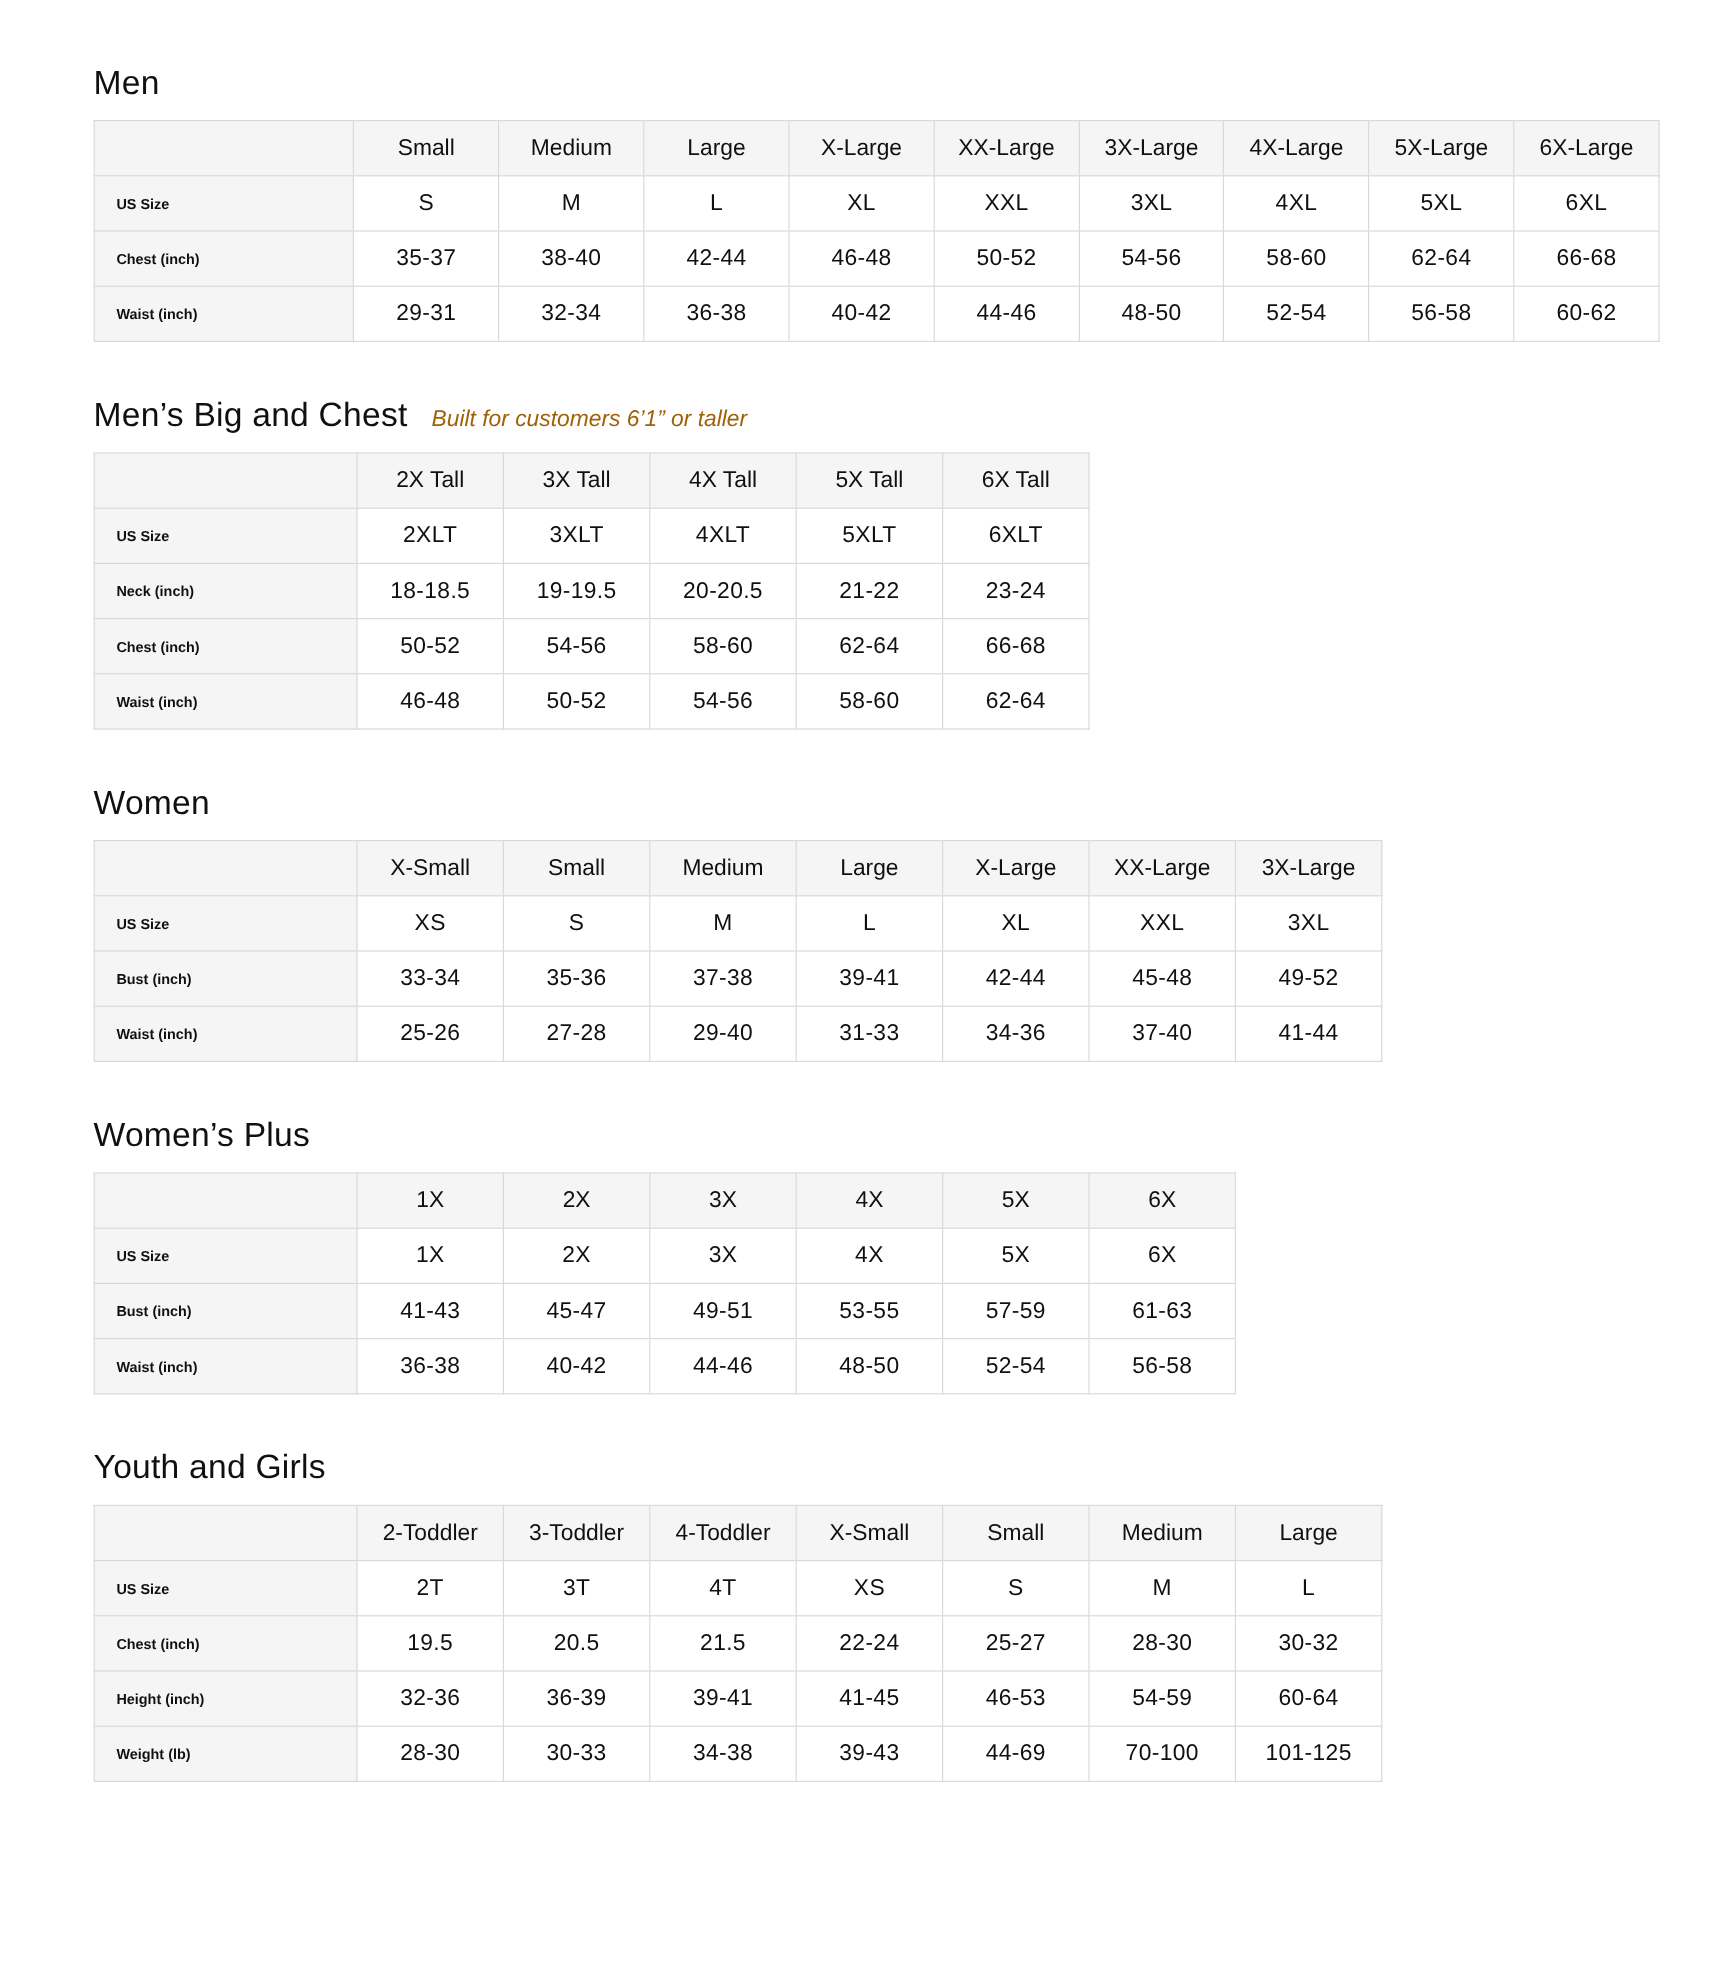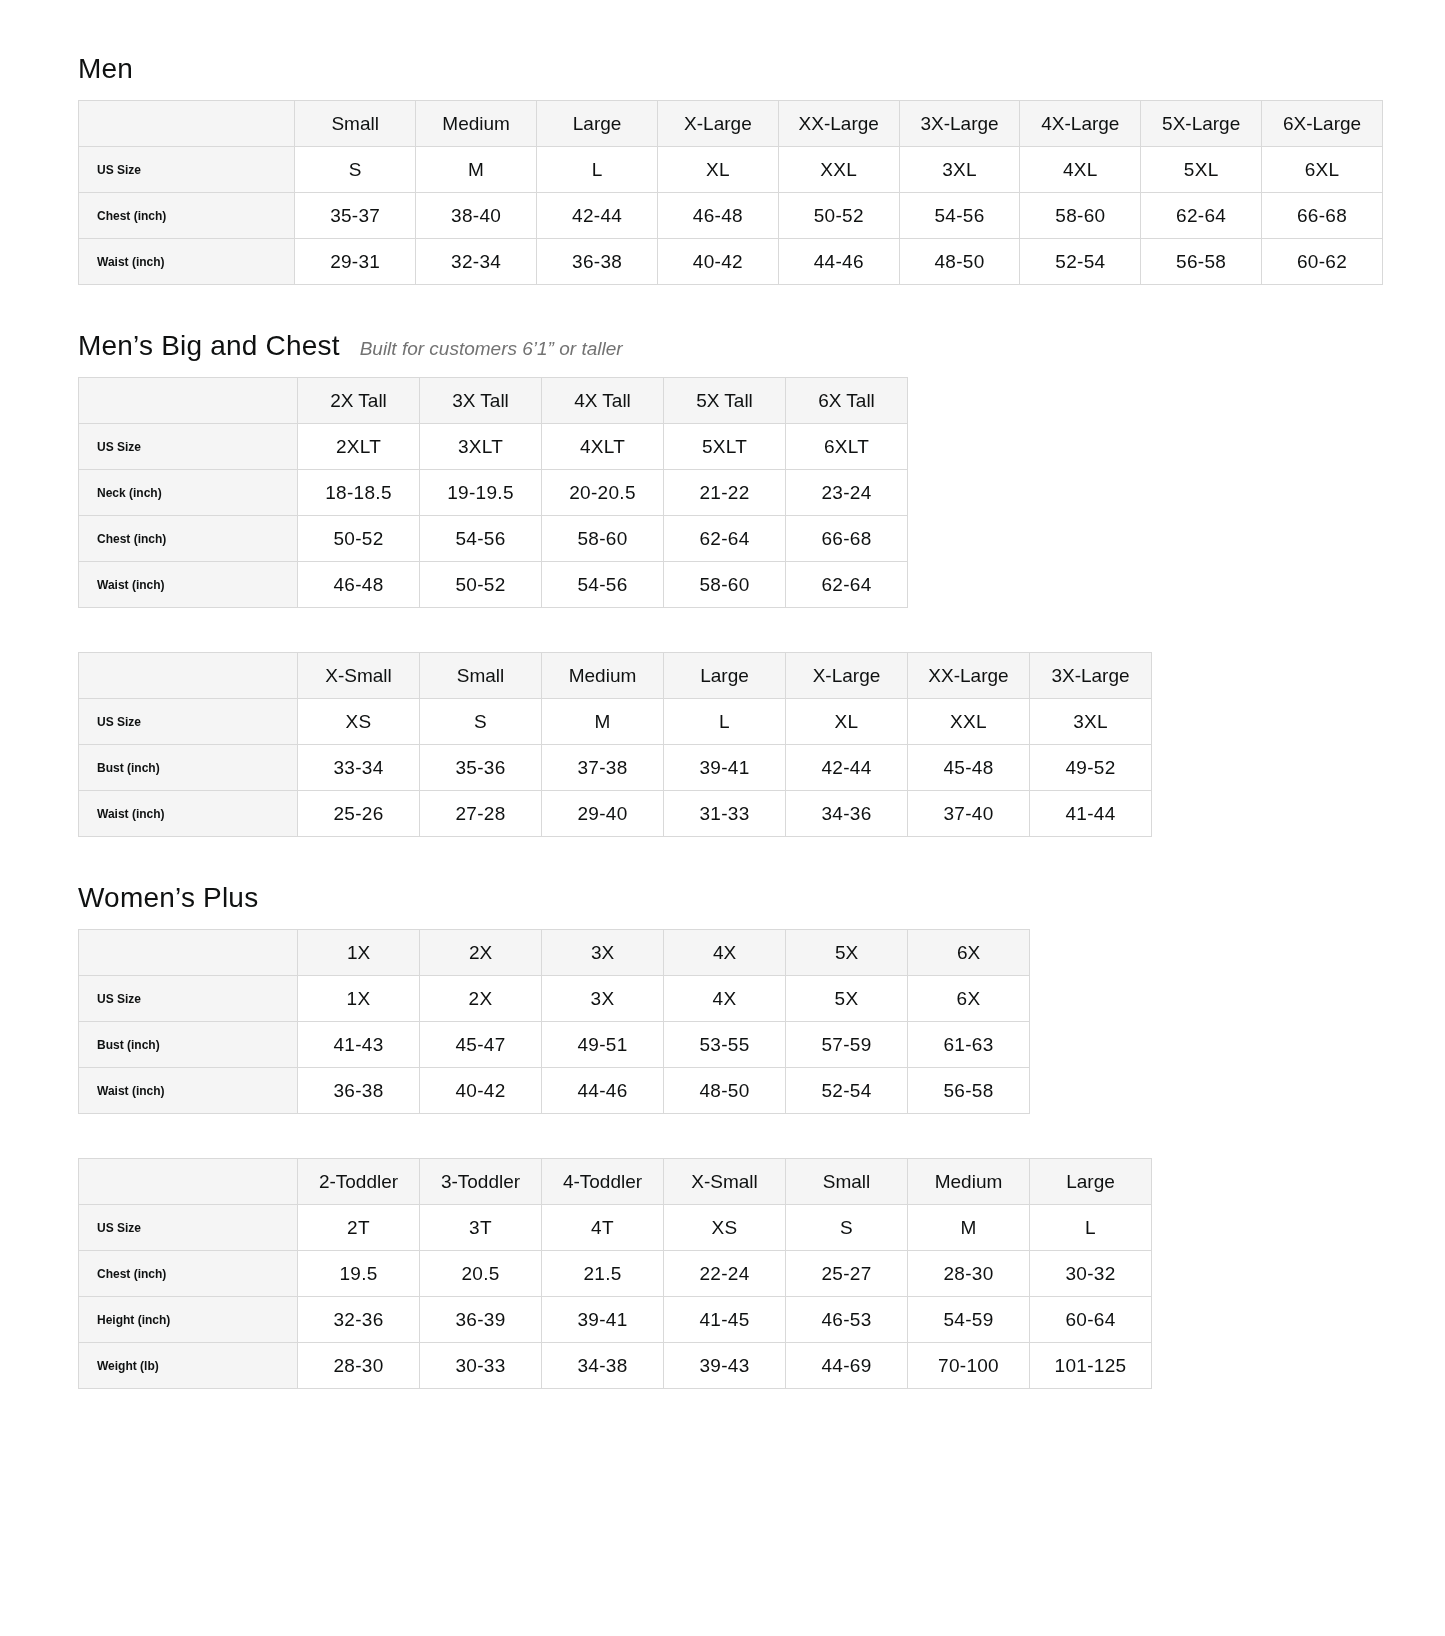--- a/index.html
+++ b/index.html
@@ -36,21 +36,21 @@
     font-size: 28px;
     line-height: 34px;
     font-weight: 400;
     margin: 0;
     letter-spacing: 0.2px;
   }
   .subtitle {
     font-style: italic;
     font-size: 19px;
     font-weight: 400;
-    color: #737373;
+    color: #a16207;
   }
   table.size-table {
     border-collapse: collapse;
     table-layout: fixed;
     font-size: 19px;
     color: var(--text);
     padding-left: 32px;
   }
   col.c-label { width: 219px; }
   col.c-size  { width: 122px; }
@@ -213,20 +213,23 @@
             <td>50-52</td>
             <td>54-56</td>
             <td>58-60</td>
             <td>62-64</td>
           </tr>
         </tbody>
       </table>
   </section>
 
   <section class="size-section">
+    <div class="title-row">
+      <h2 class="section-title">Women</h2>
+    </div>
     <table class="size-table">
         <colgroup>
           <col class="c-label">
           <col class="c-size">
           <col class="c-size">
           <col class="c-size">
           <col class="c-size">
           <col class="c-size">
           <col class="c-size">
           <col class="c-size">
@@ -329,20 +332,23 @@
             <td>44-46</td>
             <td>48-50</td>
             <td>52-54</td>
             <td>56-58</td>
           </tr>
         </tbody>
       </table>
   </section>
 
   <section class="size-section">
+    <div class="title-row">
+      <h2 class="section-title">Youth and Girls</h2>
+    </div>
     <table class="size-table">
         <colgroup>
           <col class="c-label">
           <col class="c-size">
           <col class="c-size">
           <col class="c-size">
           <col class="c-size">
           <col class="c-size">
           <col class="c-size">
           <col class="c-size">

